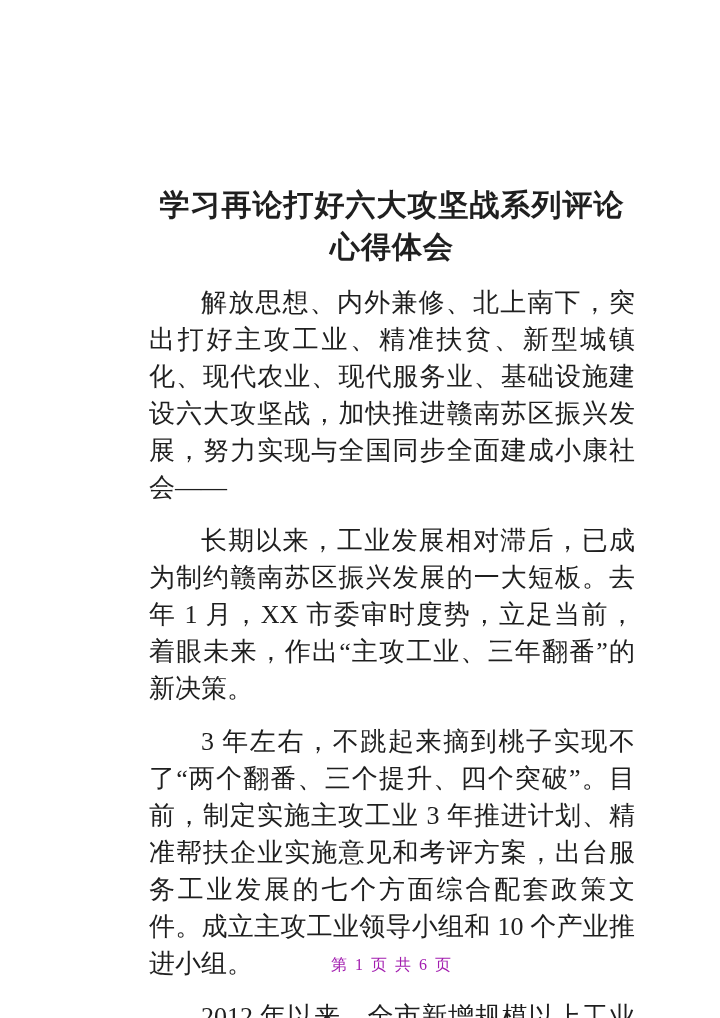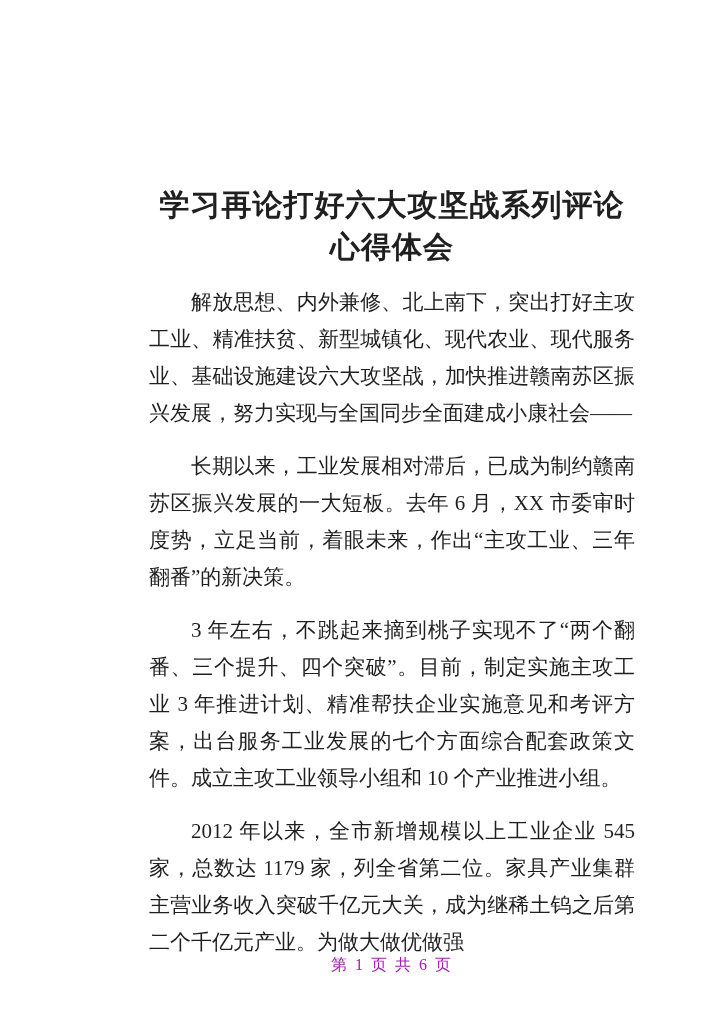--- a/index.html
+++ b/index.html
@@ -19,21 +19,21 @@
   }
   .doc-title {
     font-size: 30px;
     font-weight: 700;
     text-align: center;
     line-height: 42px;
     margin-bottom: 10px;
     letter-spacing: 1px;
   }
   p.body-par {
-    font-size: 21px;
+    font-size: 26px;
     line-height: 37px;
     text-indent: 2em;
     text-align: justify;
     text-justify: inter-ideograph;
   }
   p.subtitle-par {
     font-size: 20px;
     line-height: 36px;
     text-indent: 2em;
     text-align: justify;
@@ -53,21 +53,21 @@
 <body>
 
 <div class="page">
   <div class="content">
     <h1 class="doc-title">学习再论打好六大攻坚战系列评论心得体会</h1>
 
 
     <p class="body-par">解放思想、内外兼修、北上南下，突出打好主攻工业、精准扶贫、新型城镇化、现代农业、现代服务业、基础设施建设六大攻坚战，加快推进赣南苏区振兴发展，努力实现与全国同步全面建成小康社会——</p>
 
 
-    <p class="body-par">长期以来，工业发展相对滞后，已成为制约赣南苏区振兴发展的一大短板。去年 6 月，XX 市委审时度势，立足当前，着眼未来，作出“主攻工业、三年翻番”的新决策。</p>
+    <p class="body-par">长期以来，工业发展相对滞后，已成为制约赣南苏区振兴发展的一大短板。去年 1 月，XX 市委审时度势，立足当前，着眼未来，作出“主攻工业、三年翻番”的新决策。</p>
 
 
     <p class="body-par">3 年左右，不跳起来摘到桃子实现不了“两个翻番、三个提升、四个突破”。目前，制定实施主攻工业 3 年推进计划、精准帮扶企业实施意见和考评方案，出台服务工业发展的七个方面综合配套政策文件。成立主攻工业领导小组和 10 个产业推进小组。</p>
 
     <p class="body-par">2012 年以来，全市新增规模以上工业企业 545 家，总数达 1179 家，列全省第二位。家具产业集群主营业务收入突破千亿元大关，成为继稀土钨之后第二个千亿元产业。为做大做优做强</p>
   </div>
 
   <div class="footer">
     <span>第 1 页 共 6 页</span>
   </div>

